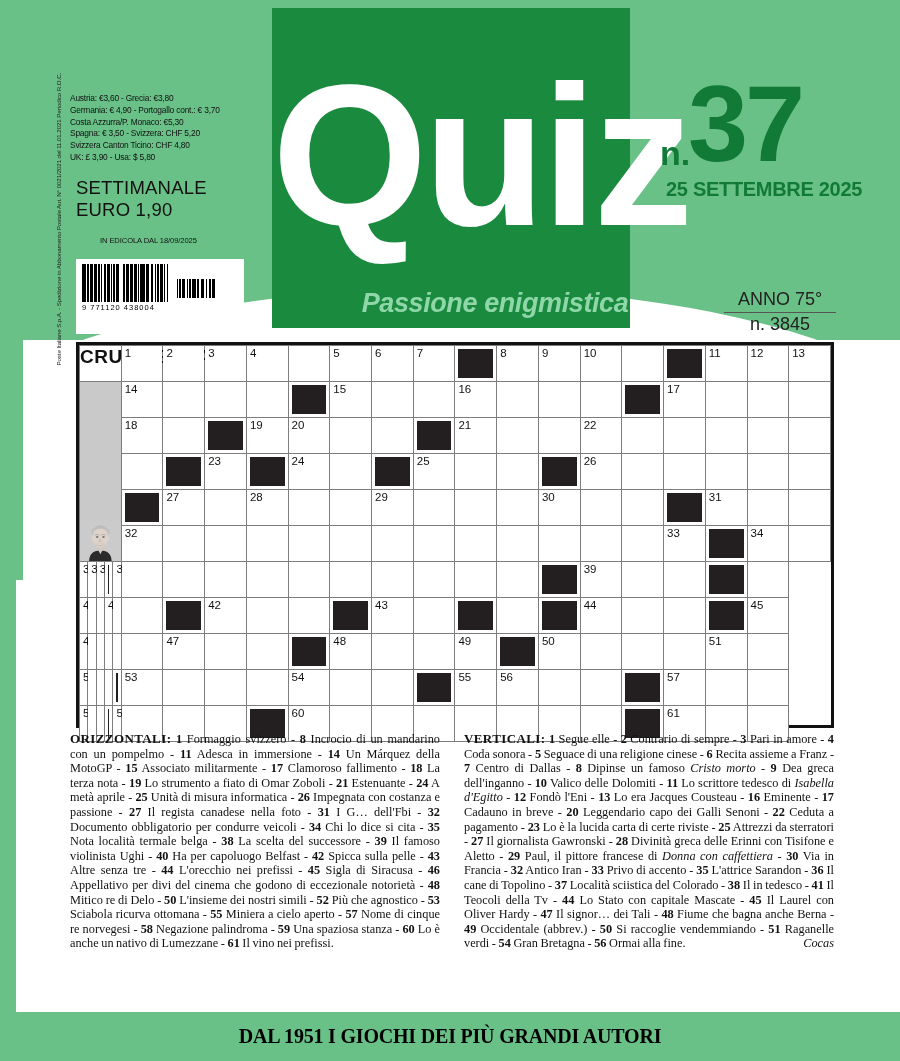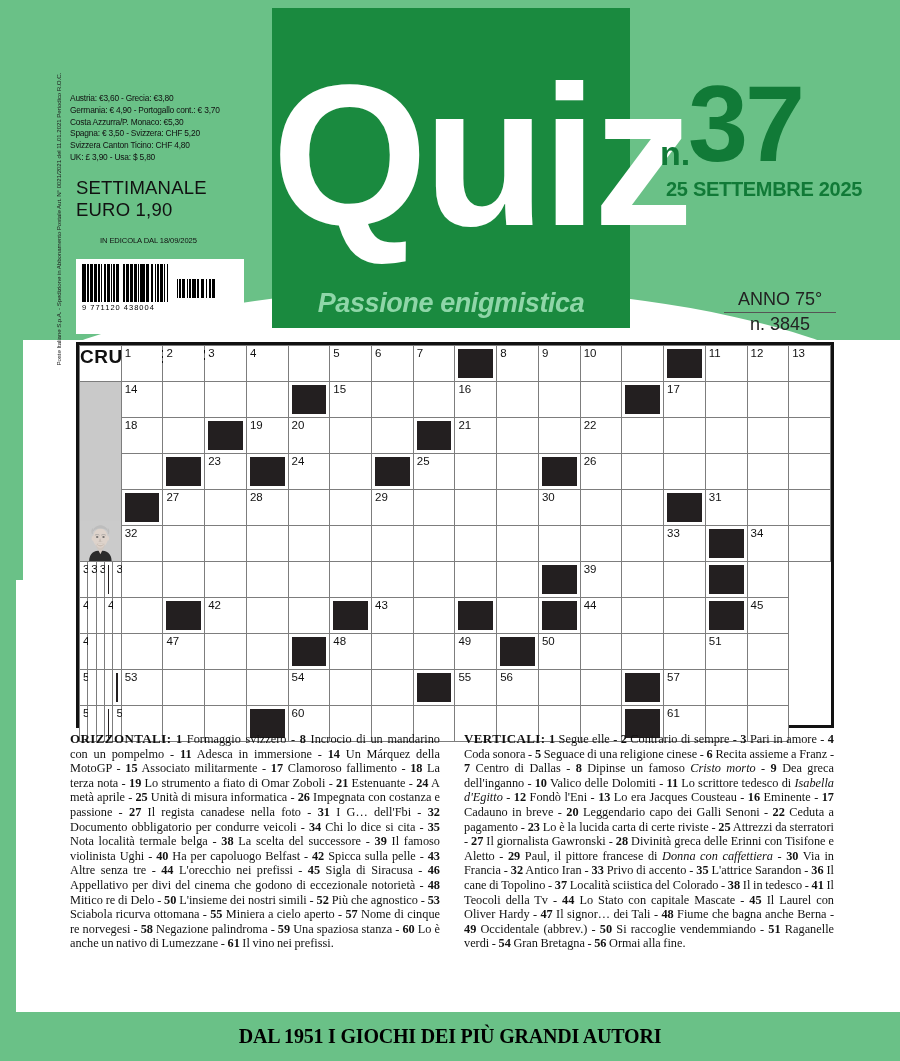--- a/index.html
+++ b/index.html
@@ -98,20 +98,21 @@
     position:absolute;left:0;top:48px;width:358px;text-align:center;
     font-family:"Liberation Sans", sans-serif;
     font-weight:700;font-size:200px;line-height:200px;color:#ffffff;
     letter-spacing:-4px;
   }
   .logo .tagline{
     position:absolute;left:0;top:280px;width:358px;text-align:center;
     font-family:"Liberation Sans", sans-serif;
     font-weight:700;font-style:italic;font-size:27px;color:#8fd6a8;
     letter-spacing:-0.4px;
+    padding-left:44px;
   }
 
   
   .issue-n{
     position:absolute;left:660px;top:134px;
     font-family:"Liberation Sans", sans-serif;
     font-weight:700;font-size:34px;color:#117a37;
   }
   .issue-num{
     position:absolute;left:688px;top:70px;
@@ -732,18 +733,19 @@
 </div>
 
 <div class="clues">
   <div class="clue-col">
     <span class="clue-head">ORIZZONTALI:</span>
     <span id="across-text"> <b>1</b> Formaggio svizzero - <b>8</b> Incrocio di un mandarino con un pompelmo - <b>11</b> Adesca in immersione - <b>14</b> Un Márquez della MotoGP - <b>15</b> Associato militarmente - <b>17</b> Clamoroso fallimento - <b>18</b> La terza nota - <b>19</b> Lo strumento a fiato di Omar Zoboli - <b>21</b> Estenuante - <b>24</b> A metà aprile - <b>25</b> Unità di misura informatica - <b>26</b> Impegnata con costanza e passione - <b>27</b> Il regista canadese nella foto - <b>31</b> I G… dell'Fbi - <b>32</b> Documento obbligatorio per condurre veicoli - <b>34</b> Chi lo dice si cita - <b>35</b> Nota località termale belga - <b>38</b> La scelta del successore - <b>39</b> Il famoso violinista Ughi - <b>40</b> Ha per capoluogo Belfast - <b>42</b> Spicca sulla pelle - <b>43</b> Altre senza tre - <b>44</b> L'orecchio nei prefissi - <b>45</b> Sigla di Siracusa - <b>46</b> Appellativo per divi del cinema che godono di eccezionale notorietà - <b>48</b> Mitico re di Delo - <b>50</b> L'insieme dei nostri simili - <b>52</b> Più che agnostico - <b>53</b> Sciabola ricurva ottomana - <b>55</b> Miniera a cielo aperto - <b>57</b> Nome di cinque re norvegesi - <b>58</b> Negazione palindroma - <b>59</b> Una spaziosa stanza - <b>60</b> Lo è anche un nativo di Lumezzane - <b>61</b> Il vino nei prefissi.</span>
   </div>
   <div class="clue-col">
     <span class="clue-head">VERTICALI:</span>
     <span id="down-text"> <b>1</b> Segue elle - <b>2</b> Contrario di sempre - <b>3</b> Pari in amore - <b>4</b> Coda sonora - <b>5</b> Seguace di una religione cinese - <b>6</b> Recita assieme a Franz - <b>7</b> Centro di Dallas - <b>8</b> Dipinse un famoso <i>Cristo morto</i> - <b>9</b> Dea greca dell'inganno - <b>10</b> Valico delle Dolomiti - <b>11</b> Lo scrittore tedesco di <i>Isabella d'Egitto</i> - <b>12</b> Fondò l'Eni - <b>13</b> Lo era Jacques Cousteau - <b>16</b> Eminente - <b>17</b> Cadauno in breve - <b>20</b> Leggendario capo dei Galli Senoni - <b>22</b> Ceduta a pagamento - <b>23</b> Lo è la lucida carta di certe riviste - <b>25</b> Attrezzi da sterratori - <b>27</b> Il giornalista Gawronski - <b>28</b> Divinità greca delle Erinni con Tisifone e Aletto - <b>29</b> Paul, il pittore francese di <i>Donna con caffettiera</i> - <b>30</b> Via in Francia - <b>32</b> Antico Iran - <b>33</b> Privo di accento - <b>35</b> L'attrice Sarandon - <b>36</b> Il cane di Topolino - <b>37</b> Località sciistica del Colorado - <b>38</b> Il in tedesco - <b>41</b> Il Teocoli della Tv - <b>44</b> Lo Stato con capitale Mascate - <b>45</b> Il Laurel con Oliver Hardy - <b>47</b> Il signor… dei Tali - <b>48</b> Fiume che bagna anche Berna - <b>49</b> Occidentale (abbrev.) - <b>50</b> Si raccoglie vendemmiando - <b>51</b> Raganelle verdi - <b>54</b> Gran Bretagna - <b>56</b> Ormai alla fine.</span>
+    <span class="signature">Cocas</span>
   </div>
 </div>
 
 <div class="banner">
   <span>DAL 1951 I GIOCHI DEI PIÙ GRANDI AUTORI</span>
 </div>
 
 </body></html>

